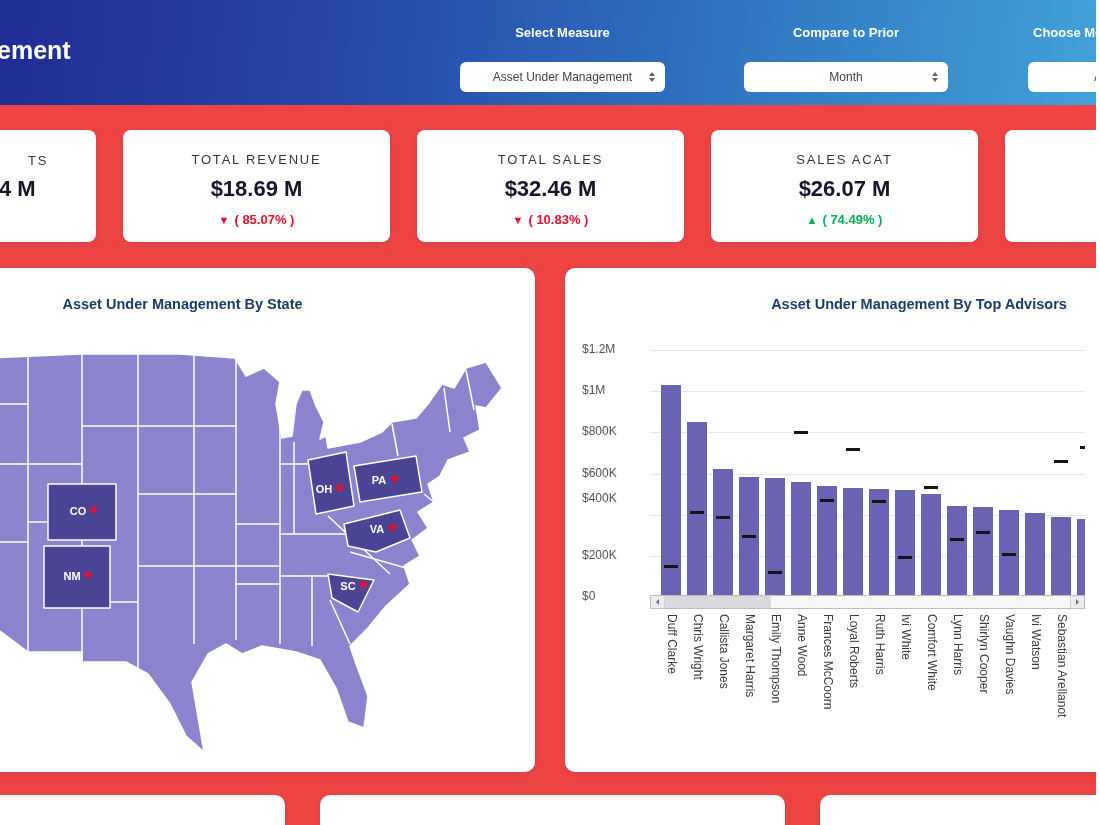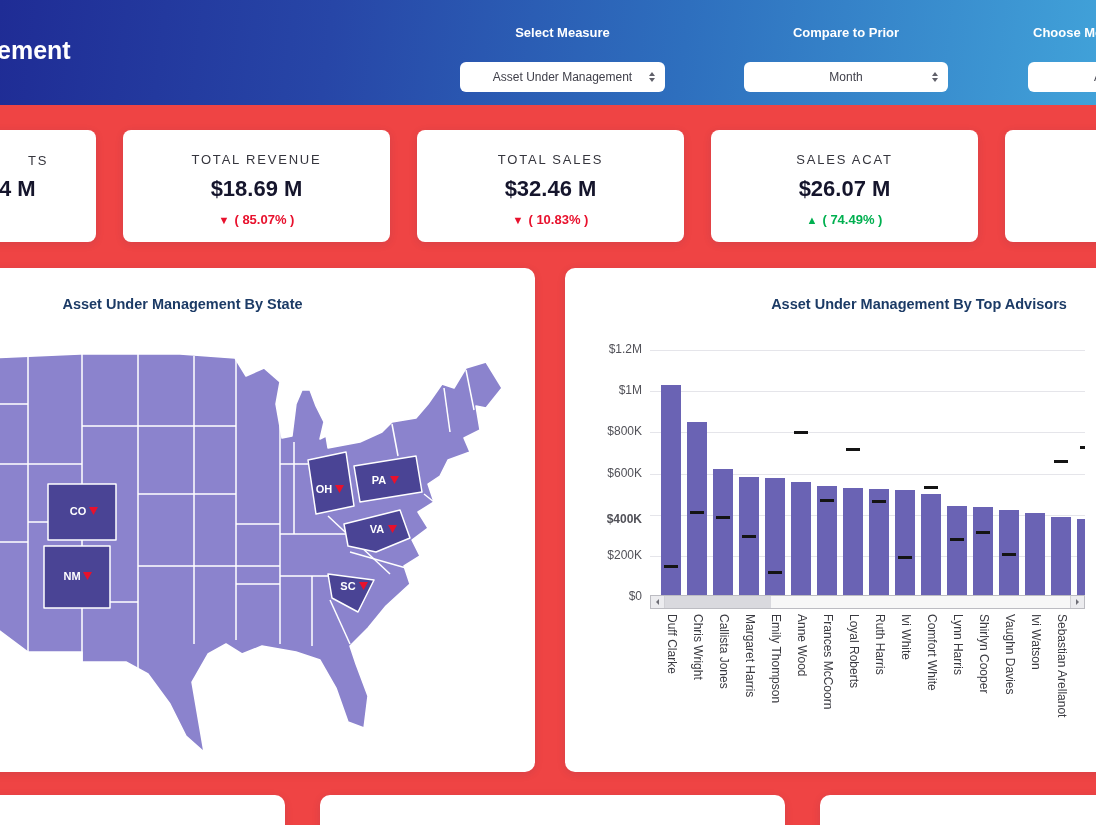--- a/index.html
+++ b/index.html
@@ -41,21 +41,21 @@
   #mapCard svg{position:absolute;left:100px;top:76px}
   svg .slabel{font:700 11px "Liberation Sans",sans-serif;fill:#fff}
   .usbase{stroke:#fff;stroke-width:1.5;stroke-linejoin:round}
   .sborder{fill:none;stroke:#fff;stroke-width:1.5}
   .hl{stroke:#fff;stroke-width:1.5;stroke-linejoin:round}
 
   #chartCard{left:565px;top:268px;width:708px;height:504px}
   .plot{position:absolute;left:85px;top:82px;width:435px;height:247px;overflow:hidden}
   .gridline{position:absolute;left:0;width:100%;height:1px;background:#e5e5ea}
   .yticks{position:absolute;left:17px;top:82px;width:60px;height:270px}
-  .ytick{position:absolute;right:0;width:100%;text-align:right;font-size:12px;color:#515158}
+  .ytick{position:absolute;right:0;width:100%;font-size:12px;color:#515158}
   .bar{position:absolute}
   .mk{position:absolute;height:3px;background:#141414}
   .xlabels{position:absolute;left:85px;top:346px;width:435px;height:150px}
   .xlabel{position:absolute;top:0;white-space:nowrap;font-size:12px;line-height:15px;color:#3a3a40;
           transform:rotate(90deg);transform-origin:0 0}
   .scrollbar{position:absolute;left:85px;top:327px;width:435px;height:14px;background:#f7f7f7;
              border:1px solid #bcbcc2;box-sizing:border-box}
   .sb-btn{position:absolute;top:0;width:13px;height:12px;background:#ececef;display:flex;align-items:center;justify-content:center}
   .sb-btn.l{left:0;border-right:1px solid #d0d0d5}
   .sb-btn.r{right:0;border-left:1px solid #d0d0d5}
@@ -202,21 +202,21 @@
           <path d="M0 0 L9 0 L4.5 8 Z" fill="#e8112d" transform="translate(429,238)"></path>
         </g>
     </svg>
   </section>
 
   <section class="card" id="chartCard">
     <h2>Asset Under Management By Top Advisors</h2>
     <div class="yticks" id="yticks">
         <div class="ytick" style="top: 239px;">$0</div>
         <div class="ytick" style="top: 197.833px;">$200K</div>
-        <div class="ytick" style="top: 162px; font-weight: bold;">$400K</div>
+        <div class="ytick" style="top: 141px;">$400K</div>
         <div class="ytick" style="top: 115.5px;">$600K</div>
         <div class="ytick" style="top: 74.3333px;">$800K</div>
         <div class="ytick" style="top: 33.1667px;">$1M</div>
         <div class="ytick" style="top: -8px;">$1.2M</div>
       </div>
     <div class="plot" id="plot">
         <div class="gridline" style="top: 205.833px;"></div>
         <div class="gridline" style="top: 164.667px;"></div>
         <div class="gridline" style="top: 123.5px;"></div>
         <div class="gridline" style="top: 82.3333px;"></div>

